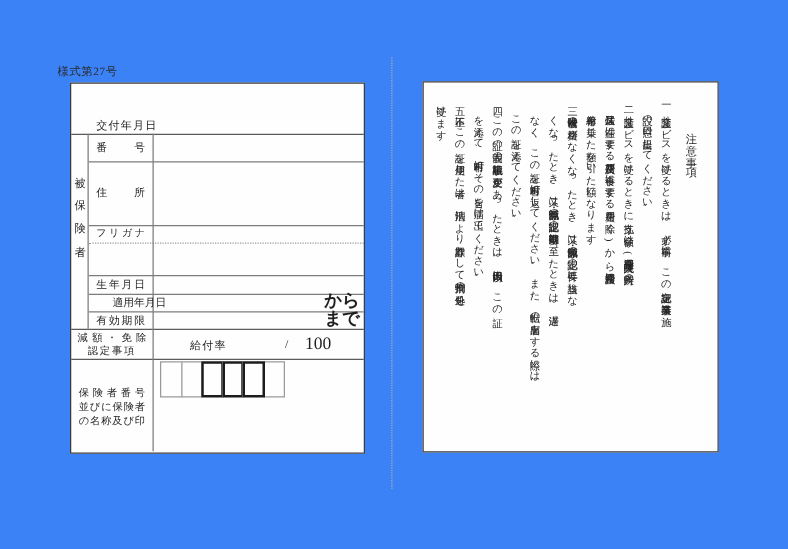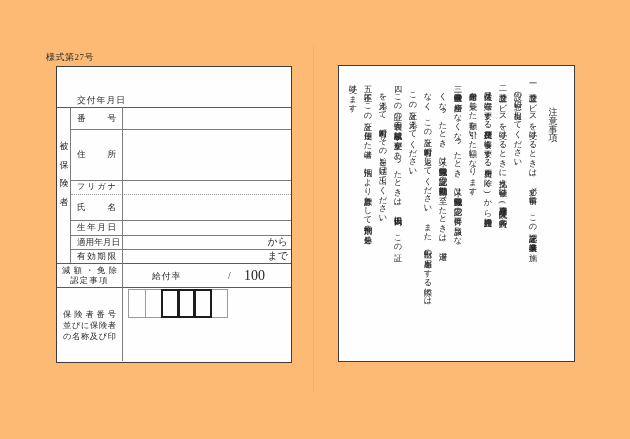--- a/index.html
+++ b/index.html
@@ -4,21 +4,21 @@
 <style>
   html,body { margin:0; padding:0; }
   body {
     font-family: "Liberation Serif", "DejaVu Serif", serif;
     background:#ffffff;
     color:#1f1f1f;
   }
   .canvas {
     position:relative;
     width:630px; height:439px;
-    background:#fdba74;
+    background:#3b82f6;
     overflow:hidden;
   }
   .form-no {
     position:absolute; left:46px; top:51px;
     font-size:9px; letter-spacing:0.5px; color:#2a2a2a;
   }
   .page {
     position:absolute; top:66px;
     width:236px; height:297px;
     border:1.5px solid #3c3c3c;
@@ -54,21 +54,21 @@
     box-sizing:border-box; line-height:13px;
   }
   .rowlabel {
     position:absolute; left:14px; width:51px;
     padding:0 6px; box-sizing:border-box;
     font-size:8.6px;
     text-align:justify; text-align-last:justify;
     white-space:nowrap;
   }
   .suffix {
-    position:absolute; right:3px; font-size:10px; 
+    position:absolute; right:3px; font-size:14px; font-weight:bold;
   }
   .red-label {
     position:absolute; left:0; top:197px; width:65px; height:24px;
     display:flex; flex-direction:column; justify-content:center;
     font-size:8.2px; box-sizing:border-box;
   }
   .red-label .l1 { padding:0 5px; text-align:justify; text-align-last:justify; line-height:10.5px; }
   .red-label .l2 { text-align:center; letter-spacing:1.5px; line-height:10.5px; }
   .rate-label { position:absolute; left:95px; top:197px; height:24px; line-height:24px; font-size:8.8px; letter-spacing:1px; }
   .rate-slash { position:absolute; left:171px; top:197px; height:24px; line-height:24px; font-size:9.5px; }
@@ -137,23 +137,22 @@
     <div class="hline dark" style="top:196px; left:0; right:0;"></div>
     <div class="hline dark" style="top:220px; left:0; right:0;"></div>
     <div class="vline" style="left:13px; top:40px; height:156px;"></div>
     <div class="vline" style="left:65px; top:40px; height:254px;"></div>
 
     <div class="insured-label">被保険者</div>
 
     <div class="rowlabel" style="top:62px; height:51px; line-height:51px;">住所</div>
     <div class="rowlabel" style="top:40px; height:22px; line-height:22px;">番号</div>
     <div class="rowlabel" style="top:113px; height:14px; line-height:14px; font-size:8px;">フリガナ</div>
-    <div class="rowlabel" style="top:127px; height:26px; line-height:26px;">氏名</div>
     <div class="rowlabel" style="top:153px; height:15px; line-height:15px;">生年月日</div>
-    <div class="rowlabel" style="top:168px; height:14px; line-height:14px;">適用年月日</div>
+    <div class="rowlabel" style="top:168px; height:14px; line-height:14px;margin-left:13px;">適用年月日</div>
     <div class="rowlabel" style="top:182px; height:14px; line-height:14px;">有効期限</div>
 
     <div class="value-cell" style="left:66px; top:40px; width:168px; height:22px;"></div>
     <div class="value-cell" style="left:66px; top:62px; width:168px; height:51px;"></div>
     <div class="value-cell" style="left:66px; top:113px; width:168px; height:14px;"></div>
     <div class="value-cell" style="left:66px; top:127px; width:168px; height:26px;"></div>
     <div class="value-cell" style="left:66px; top:153px; width:168px; height:15px;"></div>
 
     <div class="suffix" style="top:168px; height:14px; line-height:14px;">から</div>
     <div class="suffix" style="top:182px; height:14px; line-height:14px;">まで</div>

